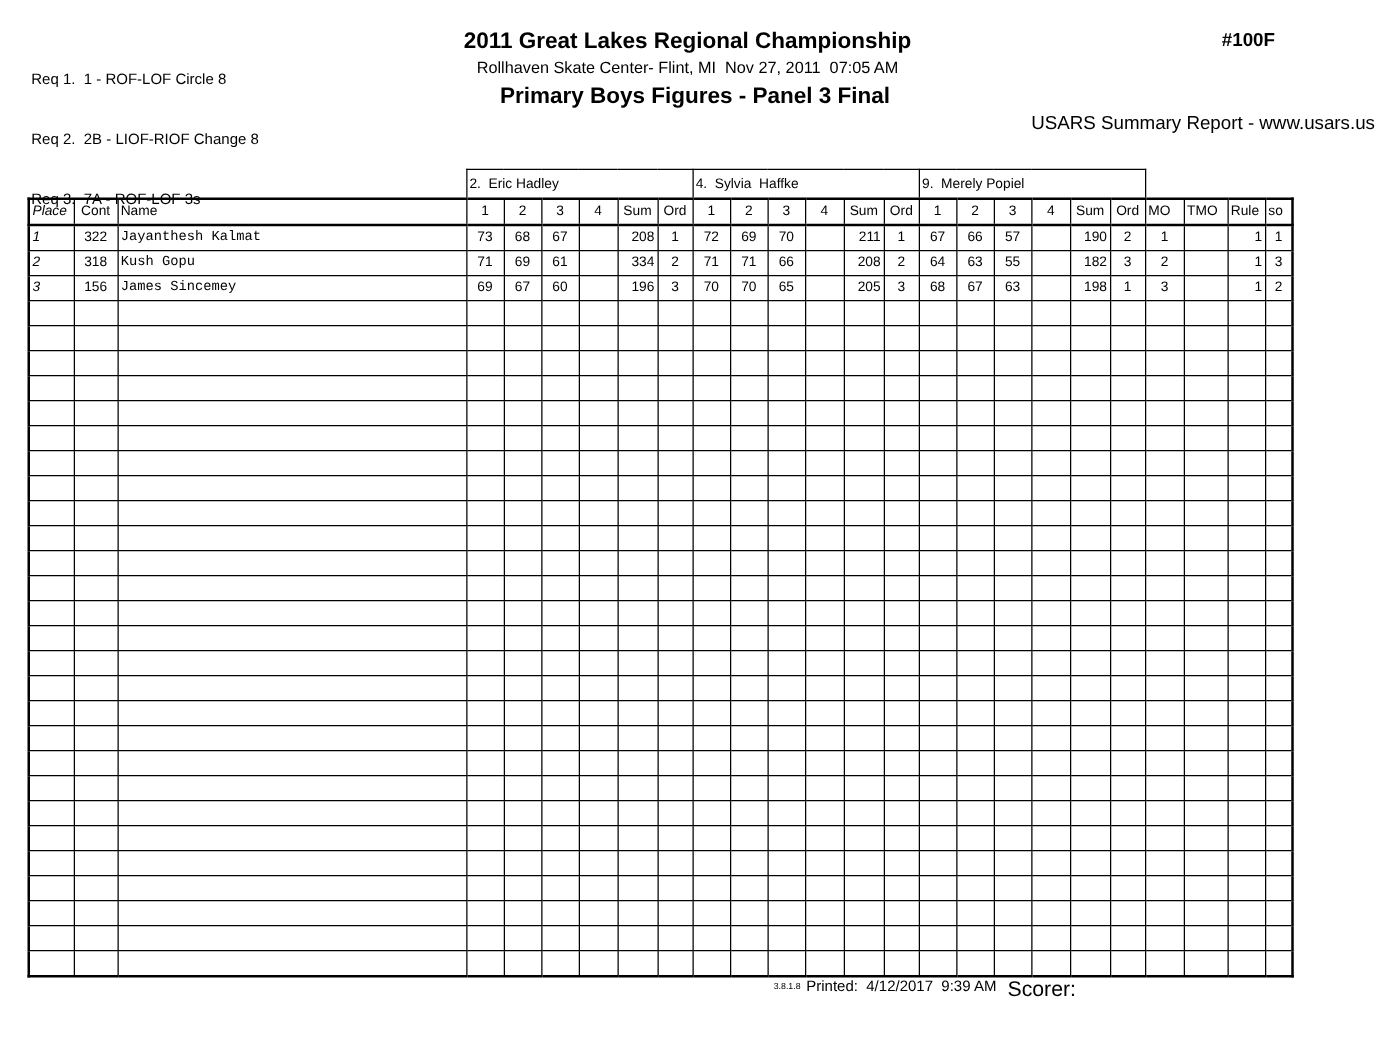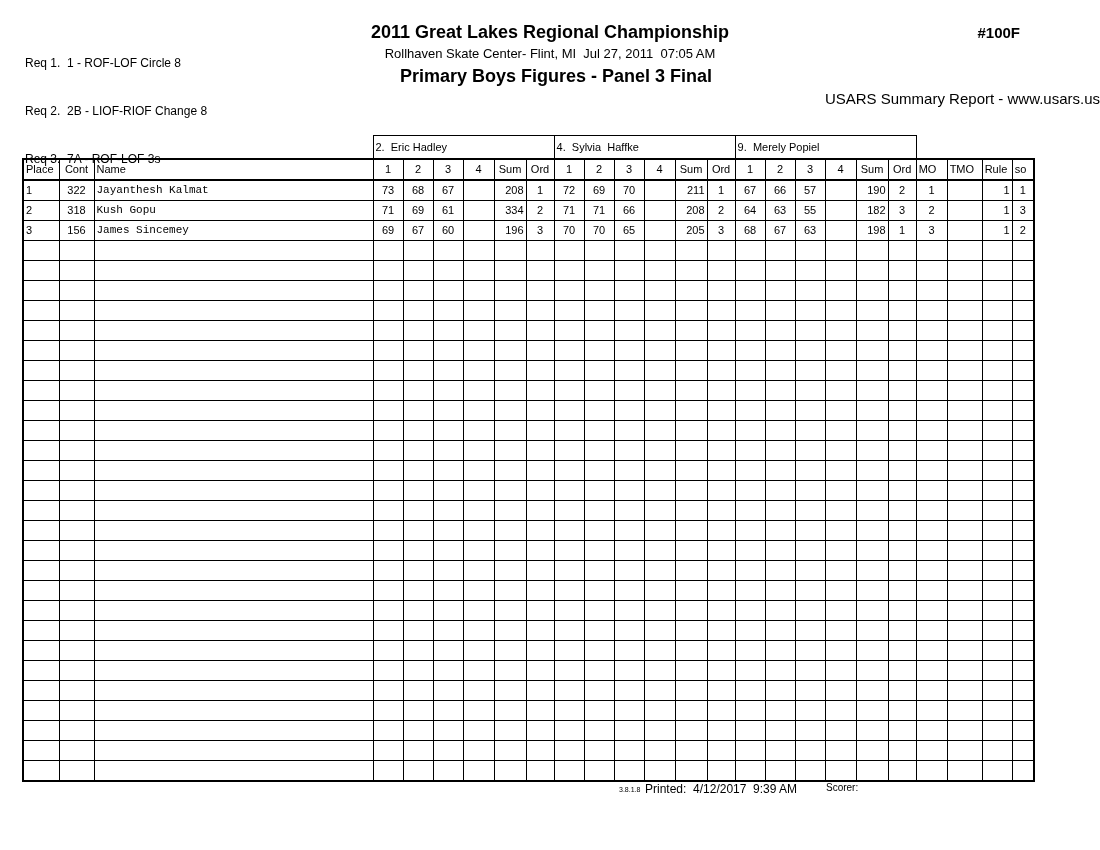--- a/index.html
+++ b/index.html
@@ -62,43 +62,43 @@
   td.c-place { font-weight: bold; text-align: left; padding-left: 8px; }
   td.c-cont  { font-weight: bold; text-align: center; }
   td.c-name  { font-weight: bold; text-align: left; padding-left: 6px; font-size: 12px; font-family: Liberation Mono, monospace; }
   td.c-score { text-align: center; }
   td.c-sum   { text-align: right; padding-right: 4px; }
   td.c-ord   { text-align: center; font-weight: bold; border-left: 4px solid #000; border-right: 4px solid #000; }
   td.c-mo, td.c-tmo, td.c-so { text-align: center; }
   td.c-rule  { text-align: right; padding-right: 9px; }
 
   
-  table.score tr > :first-child:not(.blank) { border-left: 2px solid #000; }
+  table.score tr > :first-child:not(.blank) { border-left: 2px solid #000; font-style: italic; }
   table.score tr > :last-child:not(.blank)  { border-right: 2px solid #000; }
   table.score tbody tr:last-child td { border-bottom: 2px solid #000; }
 
   
   .footer-version { position: absolute; left: 619px; top: 786px; font-size: 7px; }
   .footer-printed { position: absolute; left: 645px; top: 782px; font-size: 12px; white-space: pre; }
-  .footer-scorer  { position: absolute; left: 826px; top: 782px; font-size: 10px; white-space: pre; }
+  .footer-scorer  { position: absolute; left: 806px; top: 782px; font-size: 17px; white-space: pre; }
 </style>
 </head>
 <body>
 
 <div class="page">
 
   <div class="req-block">
     <div>Req 1.  1 - ROF-LOF Circle 8</div>
     <div>Req 2.  2B - LIOF-RIOF Change 8</div>
     <div>Req 3.  7A - ROF-LOF 3s</div>
   </div>
 
   <div class="title-block">
     <div class="title-main">2011 Great Lakes Regional Championship</div>
-    <div class="title-venue">Rollhaven Skate Center- Flint, MI  Jul 27, 2011  07:05 AM</div>
+    <div class="title-venue">Rollhaven Skate Center- Flint, MI  Nov 27, 2011  07:05 AM</div>
     <div class="title-event">Primary Boys Figures - Panel 3 Final</div>
     <div class="title-report">USARS Summary Report - www.usars.us</div>
   </div>
 
   <div class="event-num">#100F</div>
 
   <table class="score">
     <colgroup>
       <col style="width:36px">
         <col style="width:35px">

